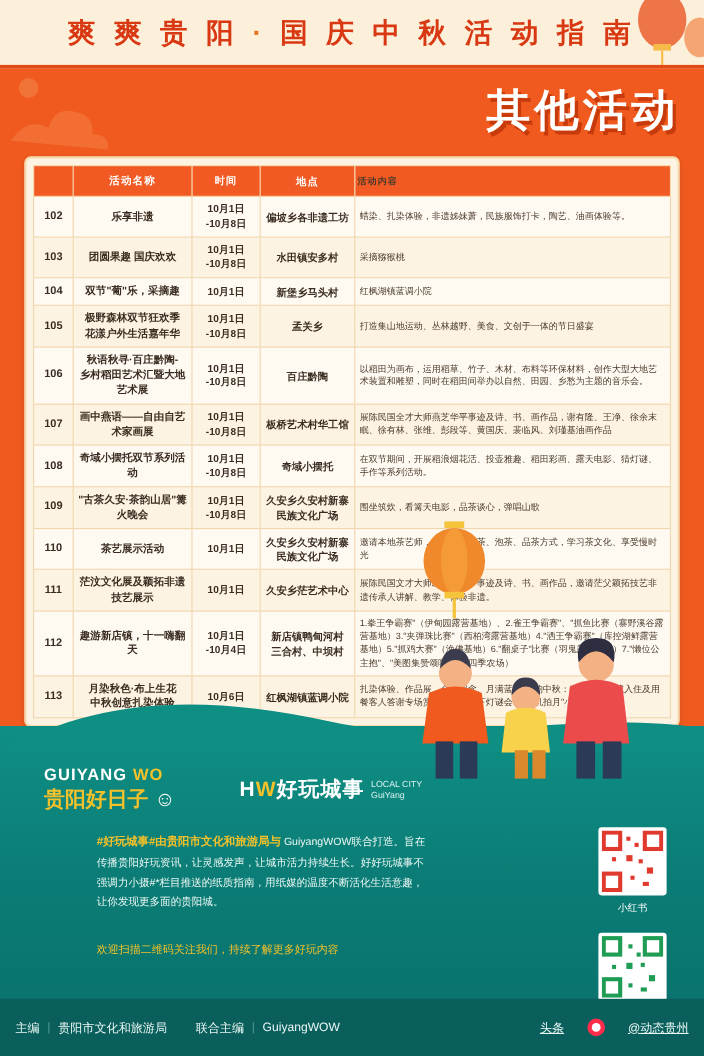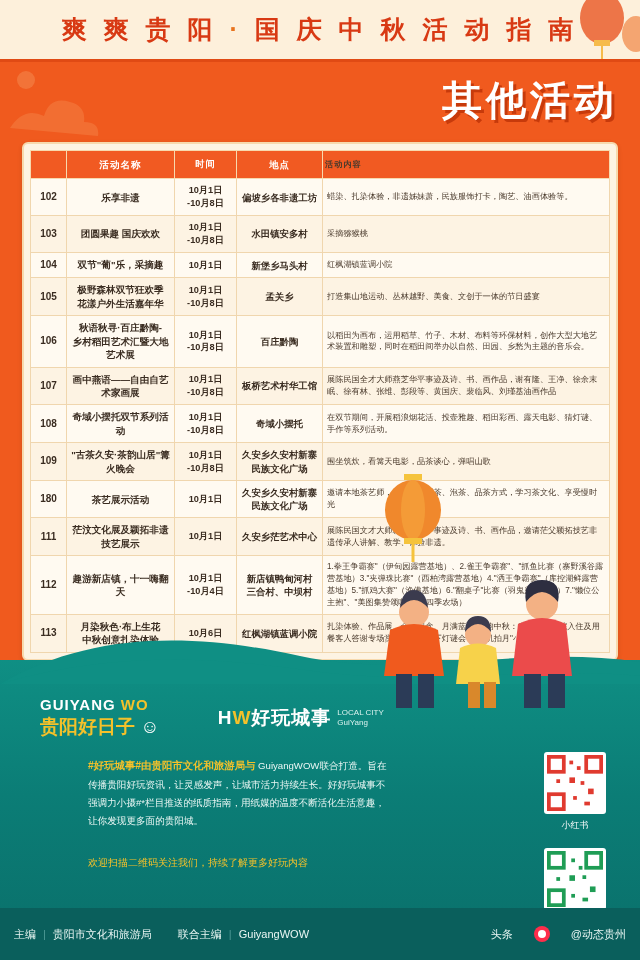--- a/index.html
+++ b/index.html
@@ -178,21 +178,21 @@
     bottom: 0; left: 0;
     width: 640px; height: 52px;
     background: #0a5f5c;
     display: flex; align-items: center;
     padding: 0 14px;
     color: #eaf7f4;
     font-size: 11px;
   }
   .footer-bar .sep { color: #4e9a96; margin: 0 7px; }
   .footer-bar .grow { flex: 1; }
-  .footer-brand { display: flex; align-items: center; gap: 21px; font-size: 11px; }
+  .footer-brand { display: flex; align-items: center; gap: 21px; font-size: 11px; text-decoration: underline; }
   .tt-logo {
     width: 16px; height: 16px; border-radius: 50%;
     background: #ff2d4b; display:inline-block; position: relative;
   }
   .tt-logo::after{
     content:""; position:absolute; left:4px; top:4px; width:8px;height:8px;
     border-radius:50%; background:#fff;
   }
 </style>
 </head>
@@ -295,21 +295,21 @@
           <tr>
             <td class="c-no">109</td>
             <td class="c-name" style="white-space: pre-line;">"古茶久安·茶韵山居"篝火晚会</td>
             <td class="c-time" style="white-space: pre-line;">10月1日
 -10月8日</td>
             <td class="c-place" style="white-space: pre-line;">久安乡久安村新寨
 民族文化广场</td>
             <td class="c-cont">围坐筑炊，看篝天电影，品茶谈心，弹唱山歌</td>
           </tr>
           <tr>
-            <td class="c-no">180</td>
+            <td class="c-no">110</td>
             <td class="c-name" style="white-space: pre-line;">茶艺展示活动</td>
             <td class="c-time" style="white-space: pre-line;">10月1日</td>
             <td class="c-place" style="white-space: pre-line;">久安乡久安村新寨
 民族文化广场</td>
             <td class="c-cont">邀请本地茶艺师，展示讲解制茶、泡茶、品茶方式，学习茶文化、享受慢时光</td>
           </tr>
           <tr>
             <td class="c-no">111</td>
             <td class="c-name" style="white-space: pre-line;">茫汶文化展及颖拓非遗技艺展示</td>
             <td class="c-time" style="white-space: pre-line;">10月1日</td>

